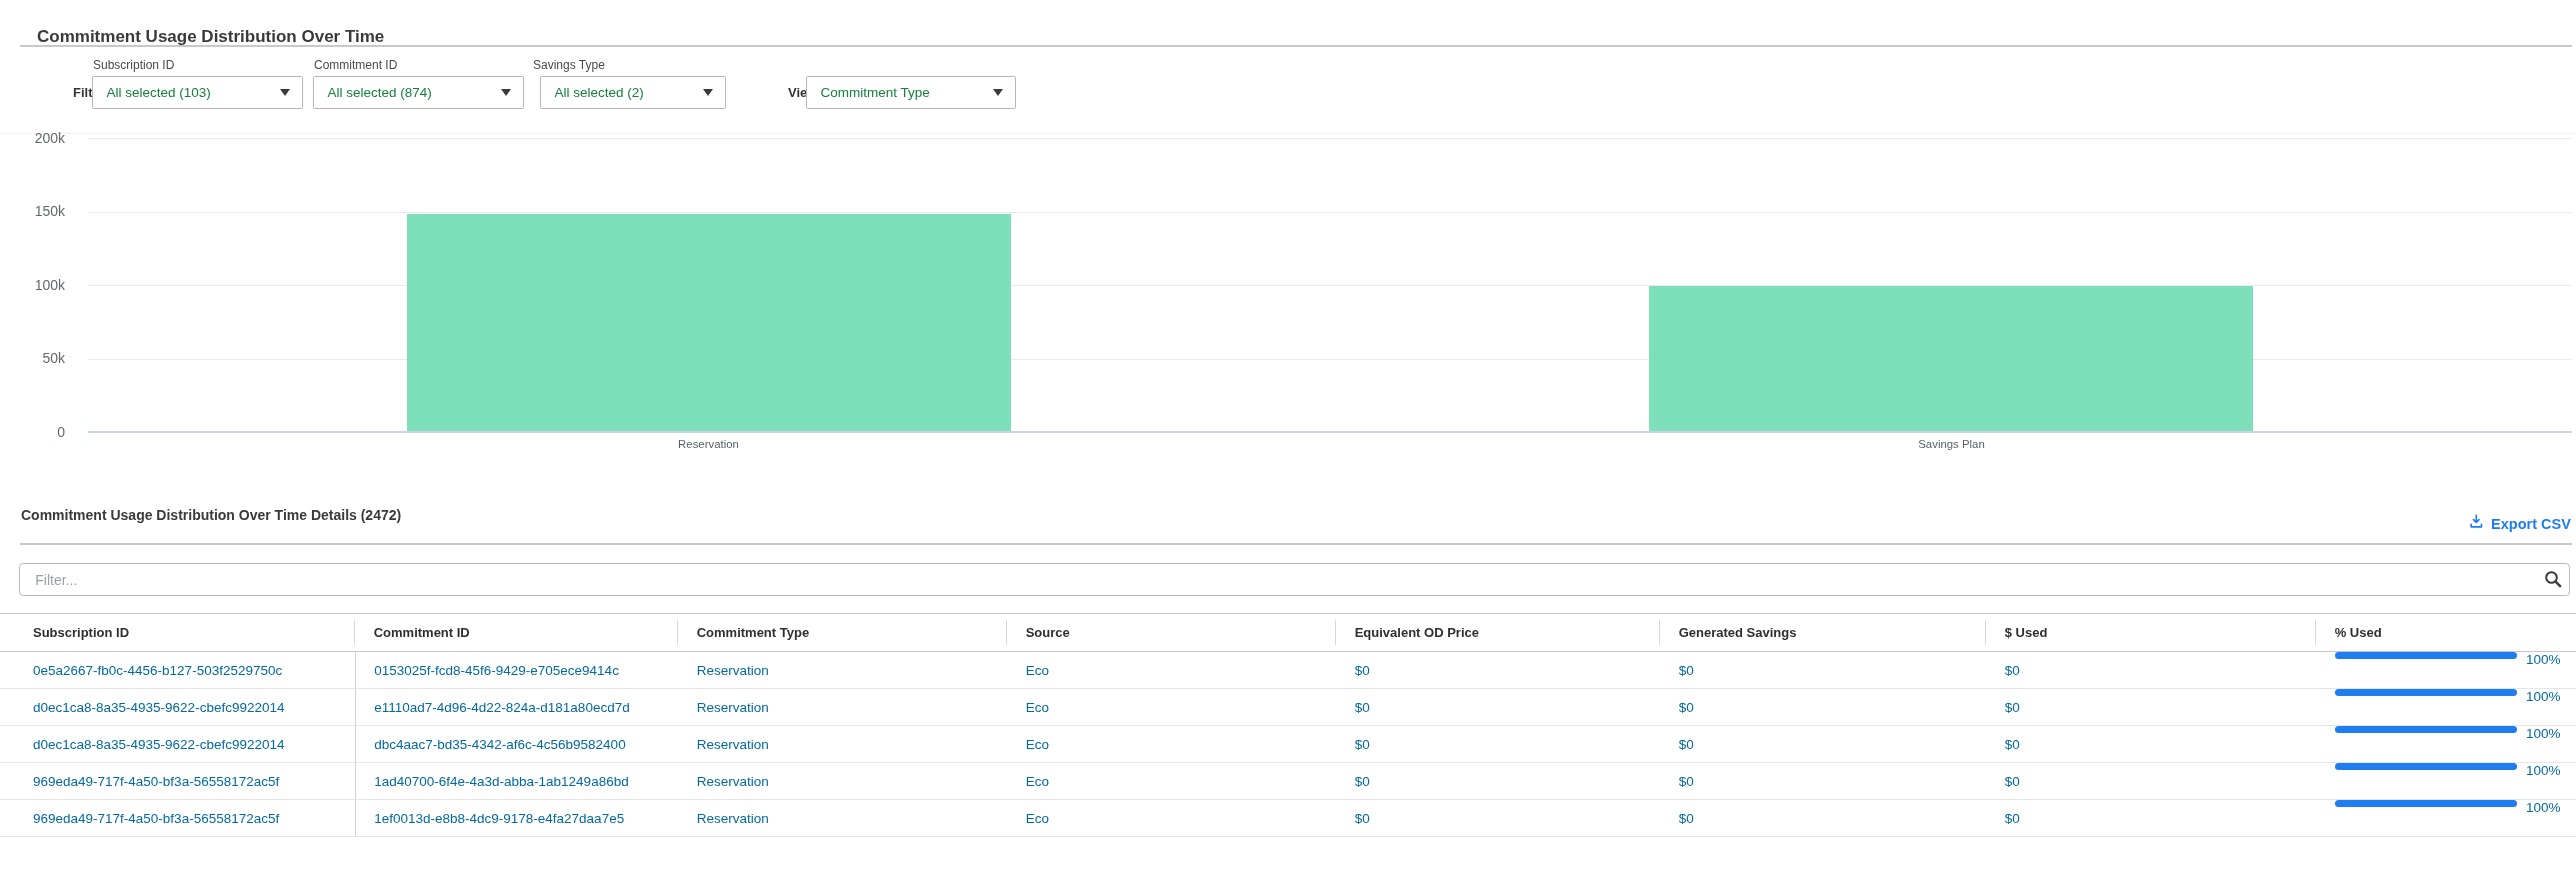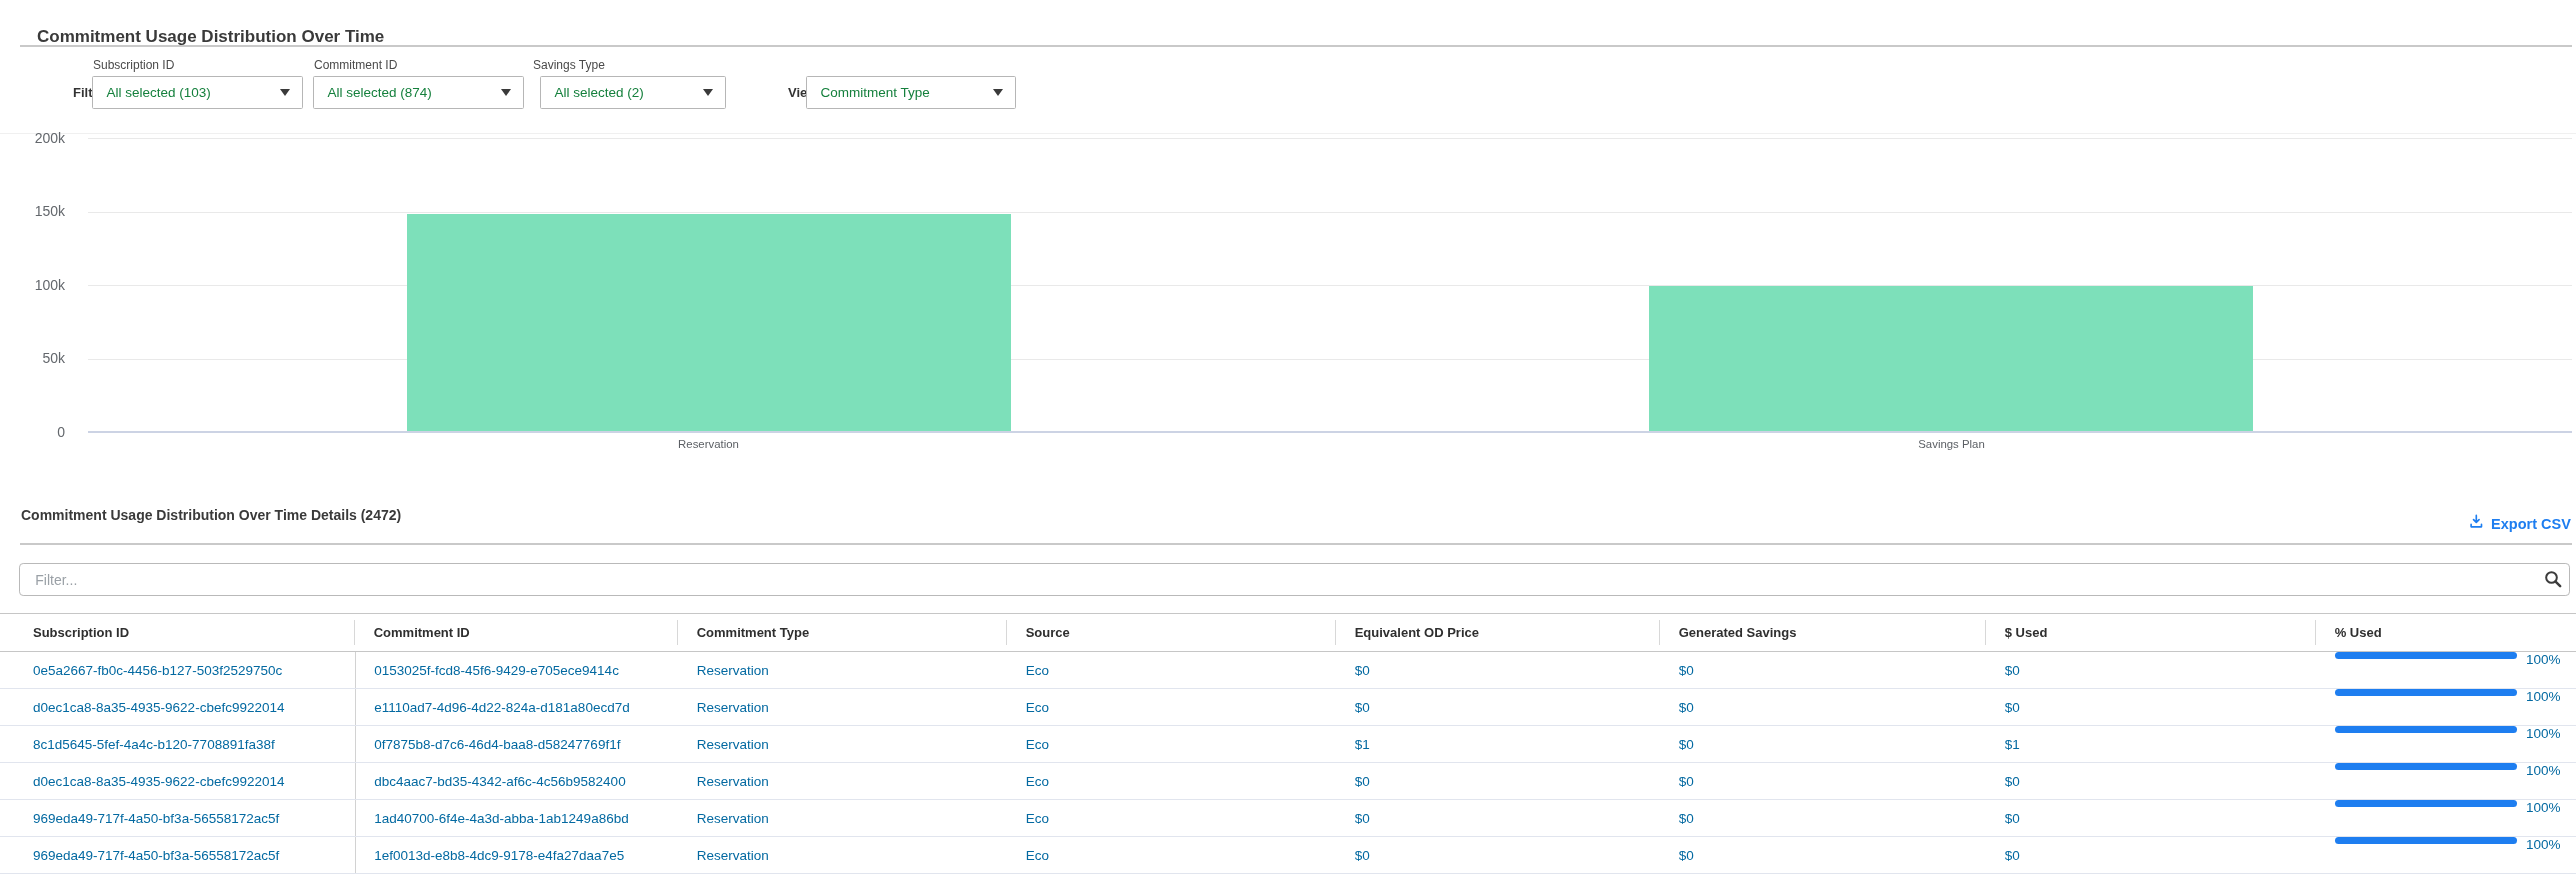--- a/index.html
+++ b/index.html
@@ -181,35 +181,20 @@
         <td>$0</td>
         <td>$0</td>
         <td>
           <div class="pctcell">
             <div class="pbar" style="width: 182px;"></div>
             <span>100%</span>
           </div>
         </td>
       </tr>
       <tr>
-        <td>8c1d5645-5fef-4a4c-b120-7708891fa38f</td>
-        <td>0f7875b8-d7c6-46d4-baa8-d58247769f1f</td>
-        <td>Reservation</td>
-        <td>Eco</td>
-        <td>$1</td>
-        <td>$0</td>
-        <td>$1</td>
-        <td>
-          <div class="pctcell">
-            <div class="pbar" style="width: 182px;"></div>
-            <span>100%</span>
-          </div>
-        </td>
-      </tr>
-      <tr>
         <td>d0ec1ca8-8a35-4935-9622-cbefc9922014</td>
         <td>dbc4aac7-bd35-4342-af6c-4c56b9582400</td>
         <td>Reservation</td>
         <td>Eco</td>
         <td>$0</td>
         <td>$0</td>
         <td>$0</td>
         <td>
           <div class="pctcell">
             <div class="pbar" style="width: 182px;"></div>

